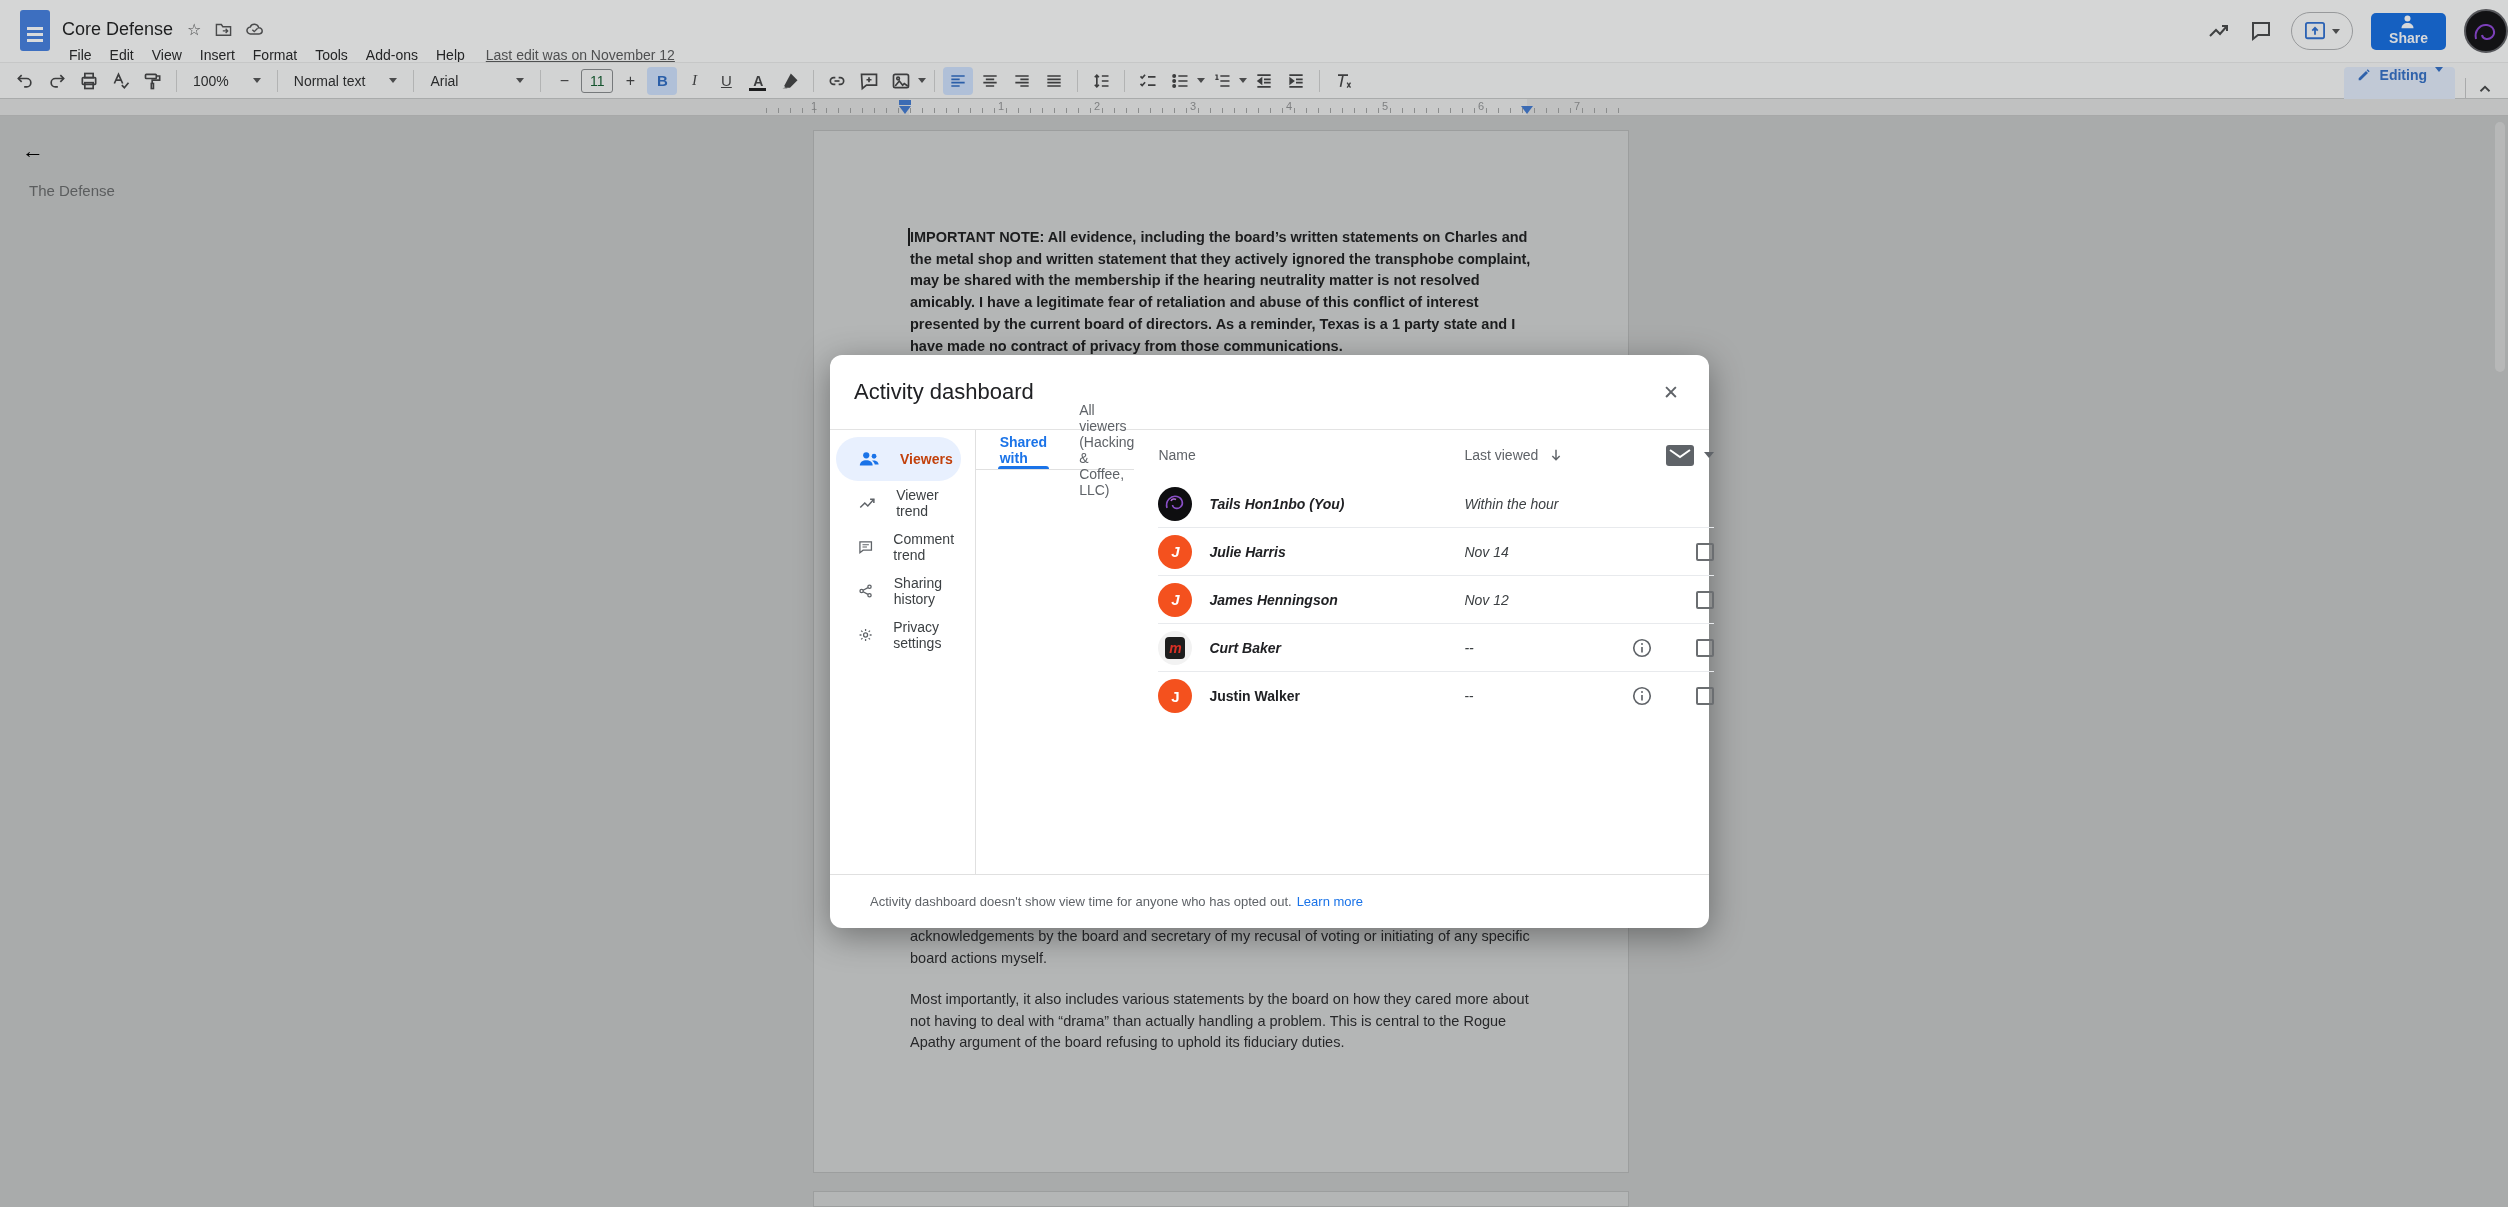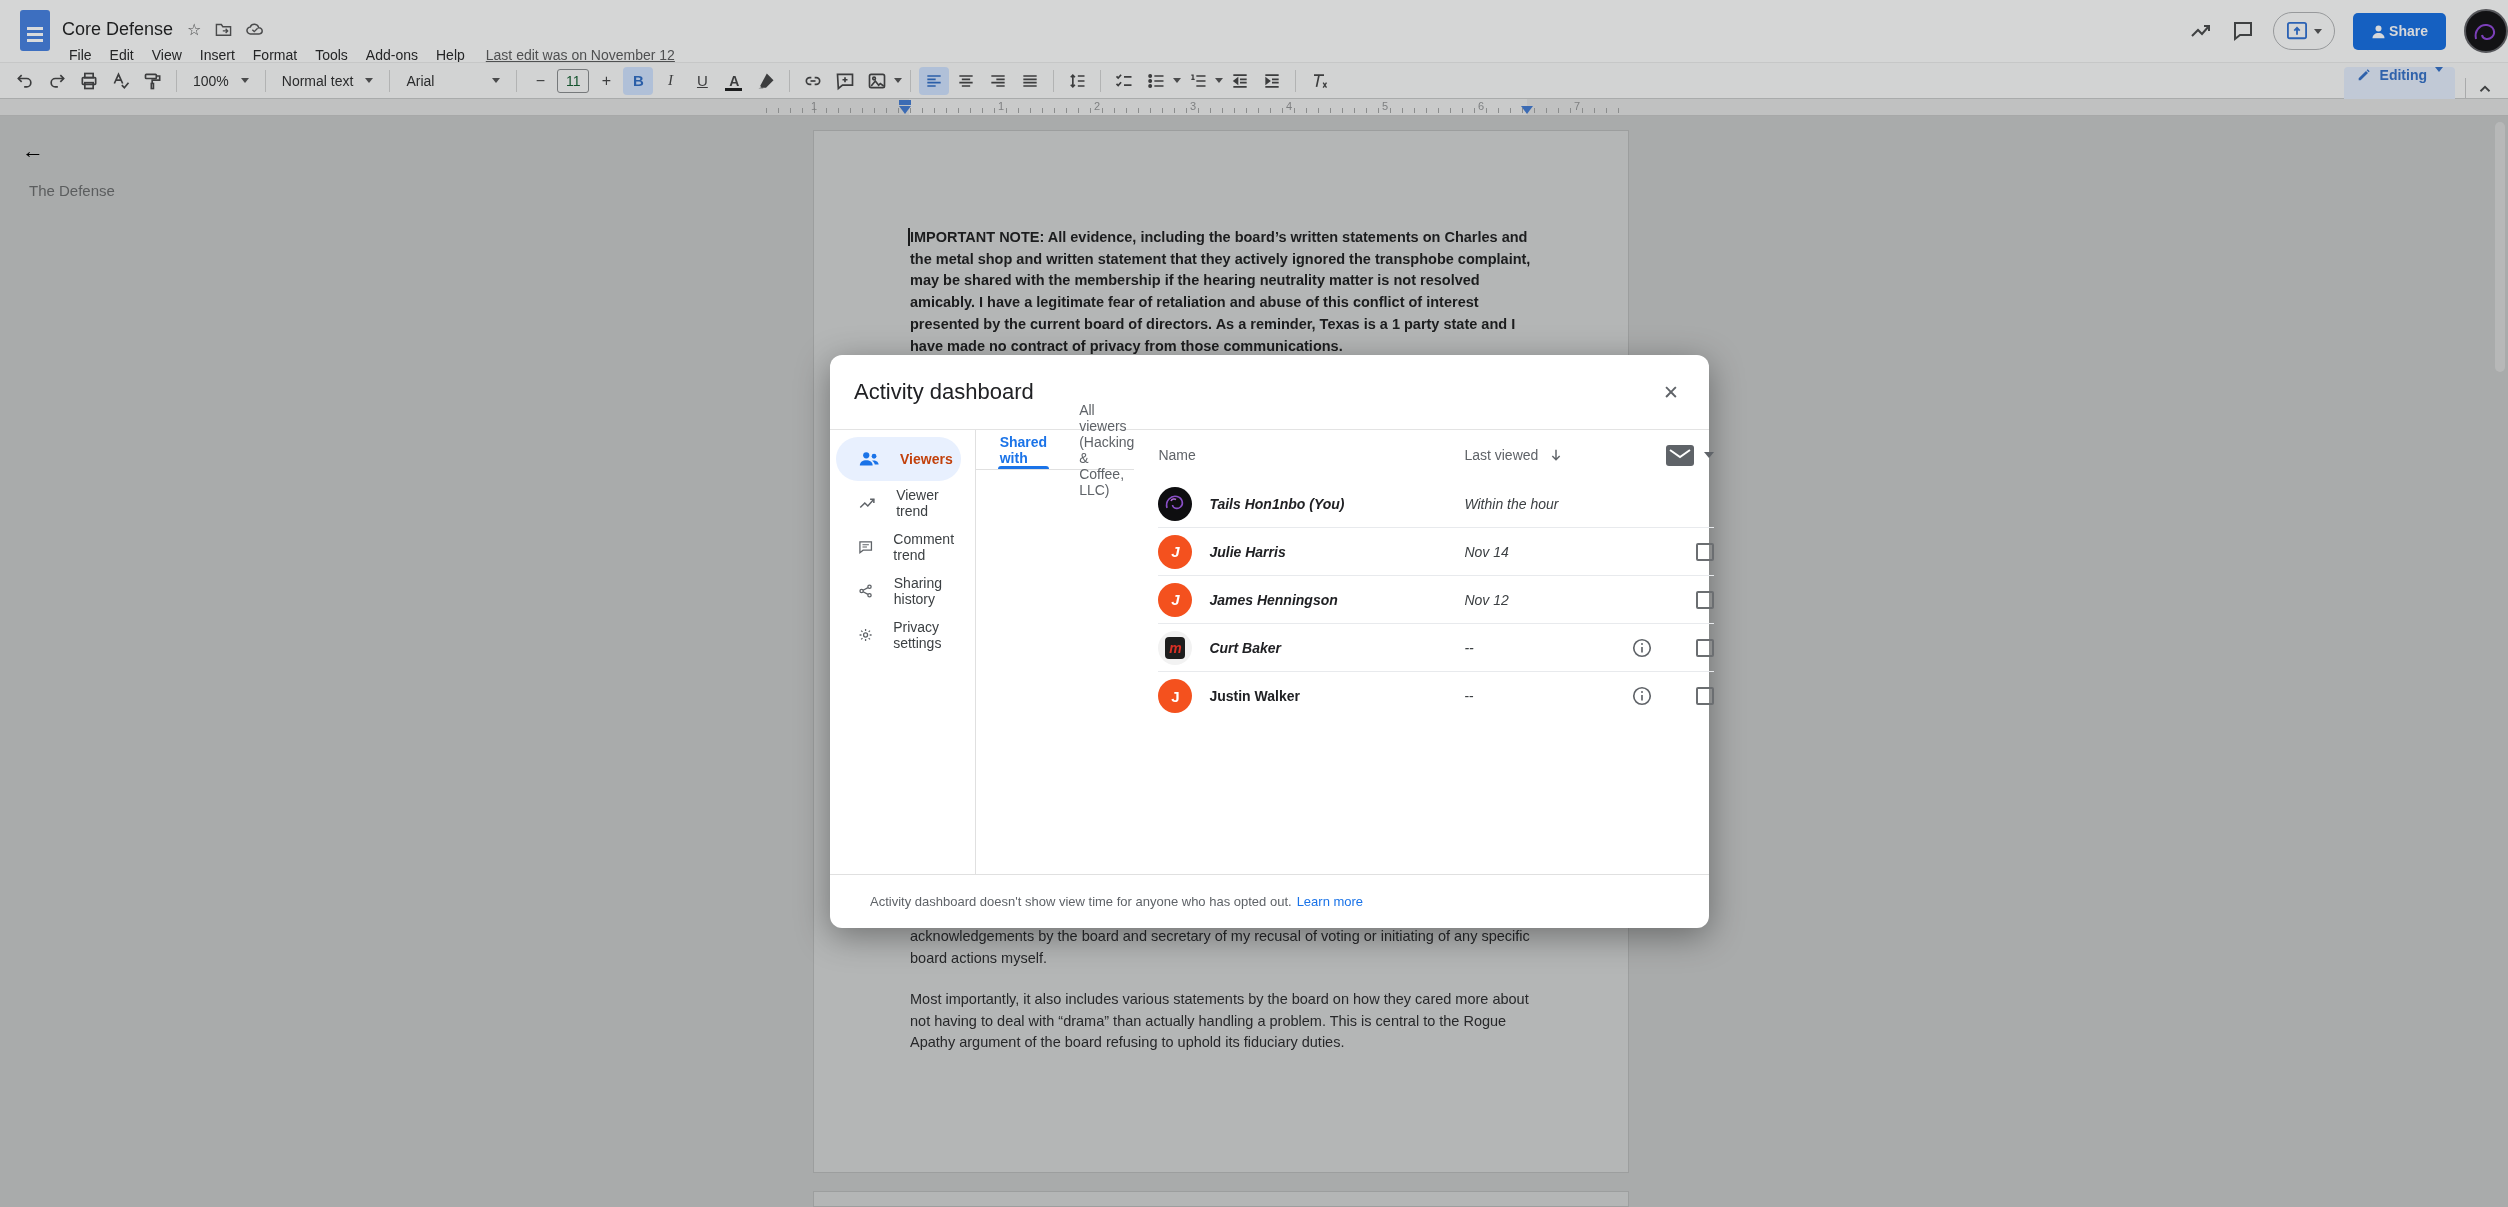--- a/index.html
+++ b/index.html
@@ -18,32 +18,32 @@
   .doc-title { font-size:18px; color:#1d1e1f; }
   .title-ic { color:#4a4b4c; font-size:16px; display:flex; align-items:center; }
   .menu-row { display:flex; align-items:center; gap:4px; margin-top:2px; }
   .menu-item { font-size:14px; color:#242526; padding:3px 7px; border-radius:3px; }
   .last-edit { font-size:14px; color:#4f5051; text-decoration:underline; margin-left:10px; }
   .hdr-right { position:absolute; right:0; top:10px; display:flex; align-items:center; gap:18px; height:42px; }
   .hdr-ic { color:#3f4142; display:flex; }
   .present-pill { display:flex; align-items:center; gap:6px; border:1px solid #97999b;
     border-radius:19px; padding:5px 12px; height:38px; }
   .share-btn { display:flex; align-items:center; background:#1560c1; color:#d7d8da;
-    border-radius:5px; padding:0 18px; height:37px; font-size:14px; font-weight:600; }
+    border-radius:5px; padding:0 18px; height:37px; font-size:14px; font-weight:600;flex-direction:column; }
   .user-avatar { width:44px; height:44px; border-radius:50%; background:#121214;
     border:2px solid #55565a; flex:0 0 auto; position:relative; overflow:hidden; }
   .user-avatar svg { position:absolute; left:4px; top:6px; }
 
   .toolbar { position:absolute; left:0; top:62px; width:2508px; height:36px; background:#d2d3d3;
     border-top:1px solid #c6c7c7; display:flex; align-items:center; padding-left:10px; gap:2px; }
   .tb { width:30px; height:28px; display:flex; align-items:center; justify-content:center;
     border-radius:4px; color:#3c3d3e; flex:0 0 auto; }
   .tb.active { background:#b0c0d8; color:#2a5ea8; }
   .tb-sep { width:1px; height:22px; background:#b2b3b3; margin:0 6px; flex:0 0 auto; }
-  .tb-select { display:flex; align-items:center; gap:12px; padding:0 8px; height:28px;
+  .tb-select { display:flex; align-items:center; gap:24px; padding:0 8px; height:28px;
     font-size:14px; color:#2a2b2c; border-radius:4px; flex:0 0 auto; }
   .caret { width:0; height:0; border-left:4px solid transparent; border-right:4px solid transparent;
     border-top:5px solid #4a4b4c; display:inline-block; }
   .bld { font-weight:700; font-size:15px; } .itl { font-style:italic; font-size:15px; font-family:"Liberation Serif",serif; }
   .unl { text-decoration:underline; font-size:15px; }
   .acolor { position:relative; font-size:14px; font-weight:600; }
   .acolor i { position:absolute; left:6px; bottom:4px; width:17px; height:3px; background:#1c1d1e; }
   .fs-box { width:32px; height:24px; border:1.5px solid #76797b; border-radius:3px; background:transparent;
     text-align:center; font-size:14px; color:#14532d; font-family:inherit; }
   .mode-area { position:absolute; right:14px; top:4px; display:flex; align-items:center; gap:10px; }

